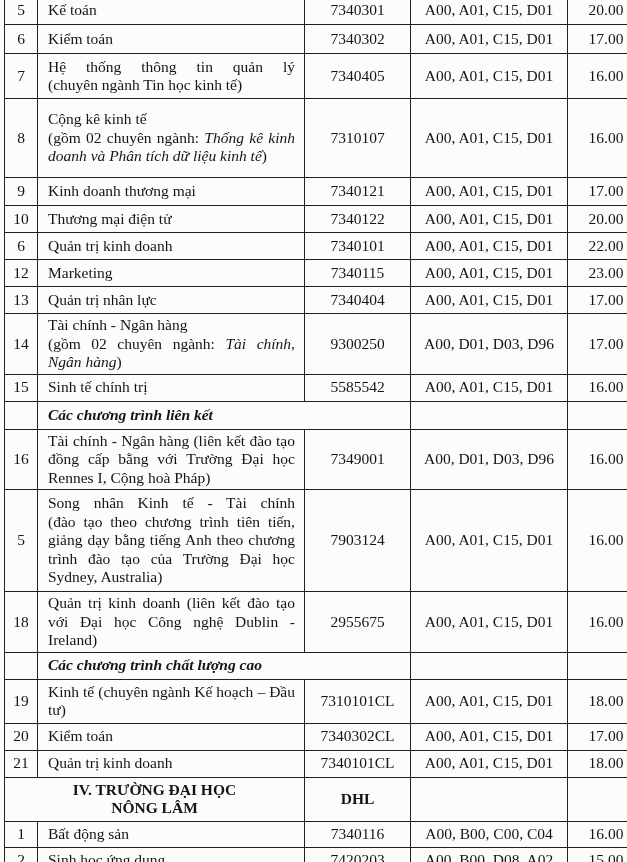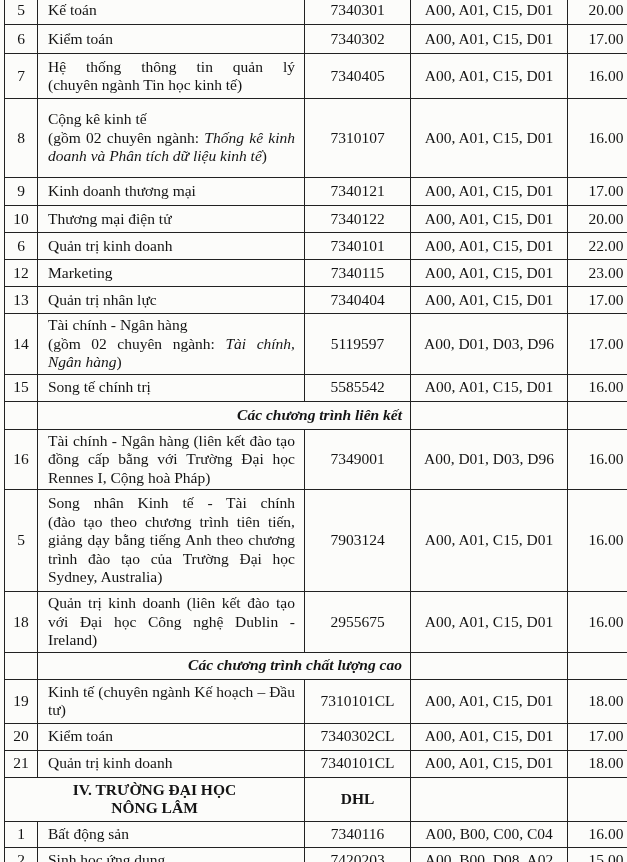--- a/index.html
+++ b/index.html
@@ -56,21 +56,21 @@
     text-align: center;
     padding: 2px 4px;
   }
   td.cell-score {
     text-align: center;
     padding: 2px 4px;
   }
   td.cell-section {
     font-weight: bold;
     font-style: italic;
-    text-align: right;
+    text-align: left;
     padding-left: 10px;
   }
   td.cell-group {
     text-align: center;
     font-weight: bold;
   }
   td.cell-group-code {
     text-align: center;
     font-weight: bold;
   }
@@ -146,27 +146,27 @@
       <tr style="height: 27px;">
         <td class="cell-num">13</td>
         <td class="cell-name"><b>Quản trị nhân lực</b></td>
         <td class="cell-code">7340404</td>
         <td class="cell-combos">A00, A01, C15, D01</td>
         <td class="cell-score">17.00</td>
       </tr>
       <tr style="height: 58px;">
         <td class="cell-num">14</td>
         <td class="cell-name"><b>Tài chính - Ngân hàng</b><br><span>(gồm 02 chuyên ngành: </span><span class="seg-i">Tài chính, Ngân hàng</span><span>)</span></td>
-        <td class="cell-code">5119597</td>
+        <td class="cell-code">9300250</td>
         <td class="cell-combos">A00, D01, D03, D96</td>
         <td class="cell-score">17.00</td>
       </tr>
       <tr style="height: 27px;">
         <td class="cell-num">15</td>
-        <td class="cell-name"><b>Song tế chính trị</b></td>
+        <td class="cell-name"><b>Sinh tế chính trị</b></td>
         <td class="cell-code">5585542</td>
         <td class="cell-combos">A00, A01, C15, D01</td>
         <td class="cell-score">16.00</td>
       </tr>
       <tr style="height: 28px;">
         <td class="cell-num"></td>
         <td class="cell-section" colspan="2">Các chương trình liên kết</td>
         <td class="cell-combos"></td>
         <td class="cell-score"></td>
       </tr>

